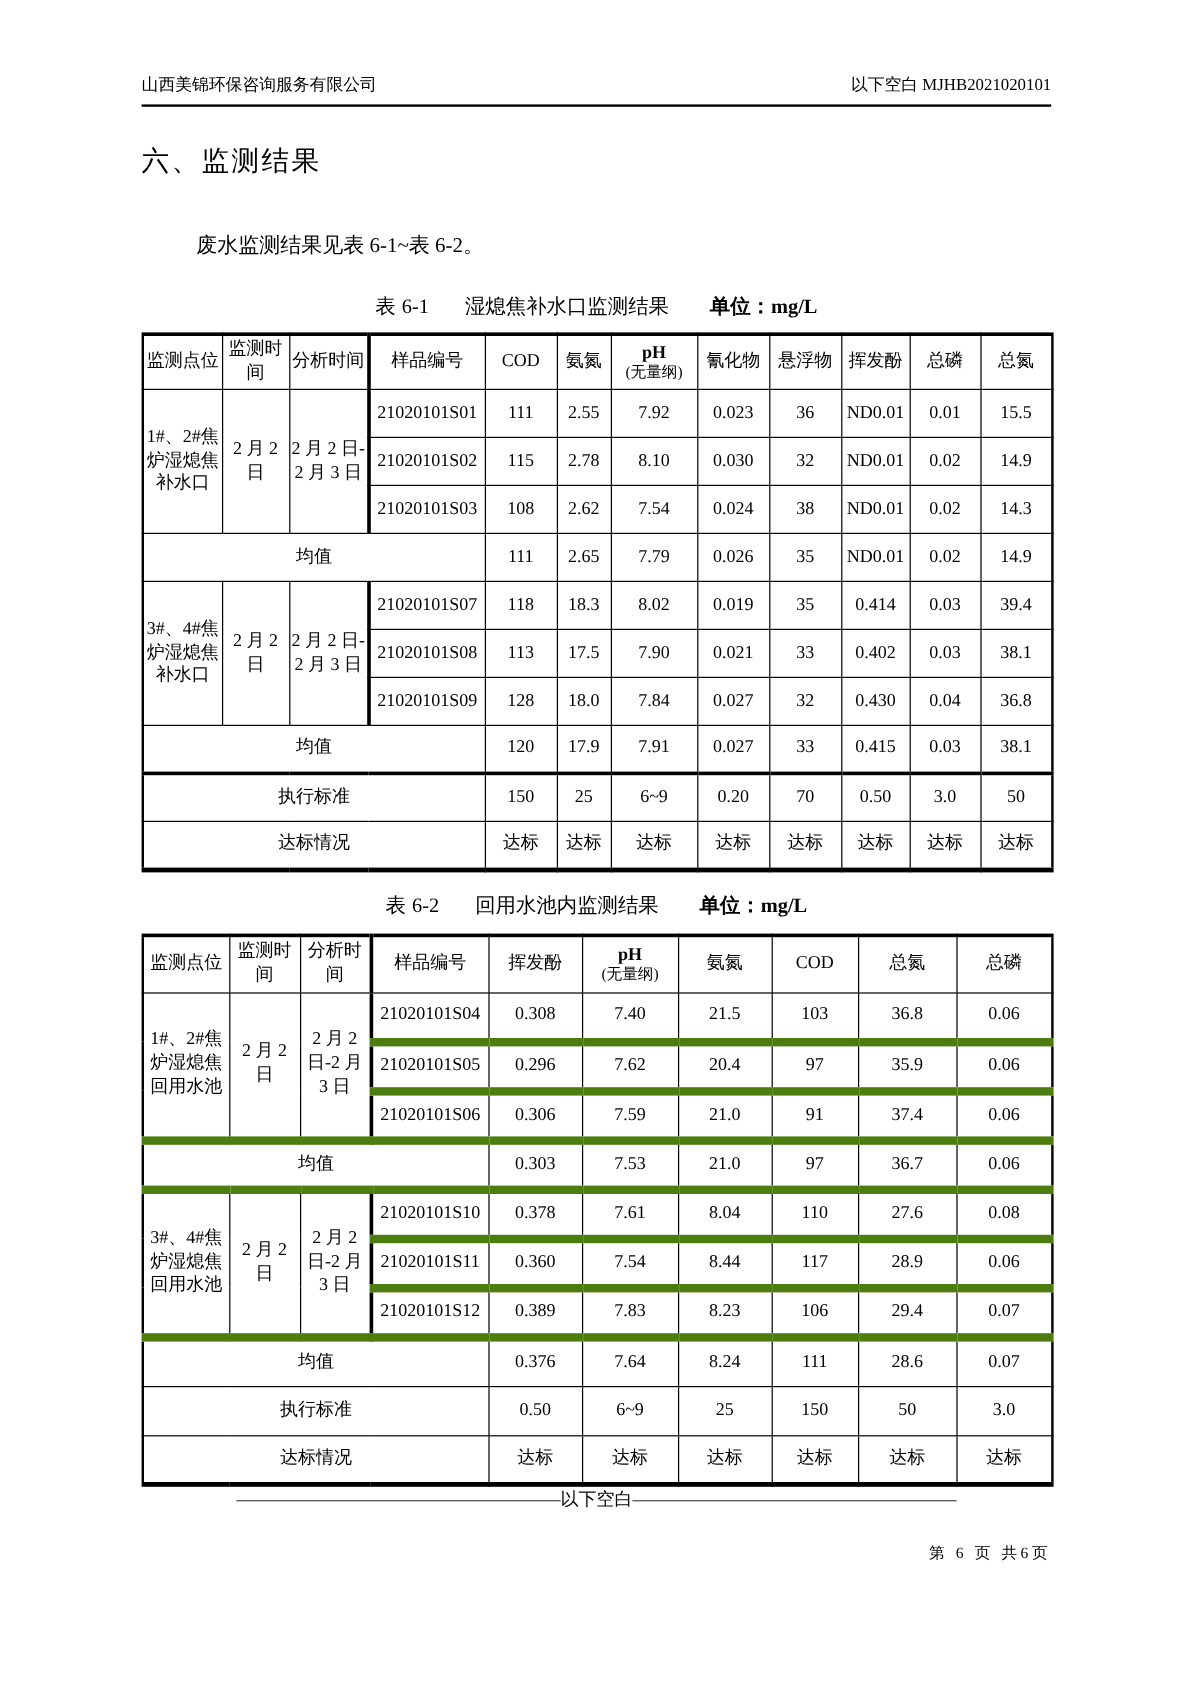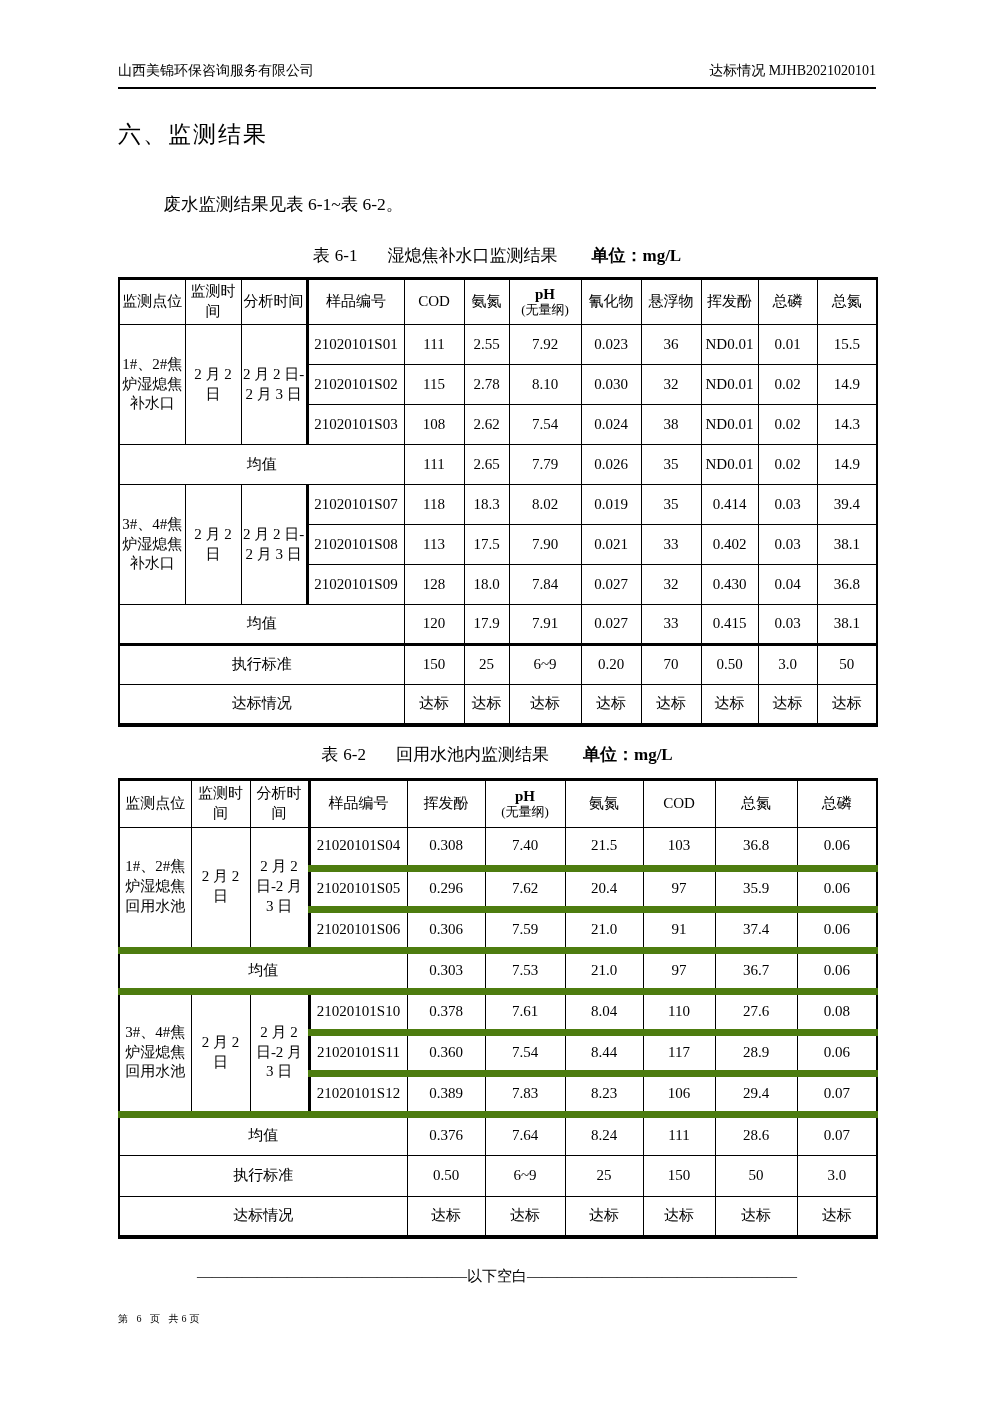--- a/index.html
+++ b/index.html
@@ -35,31 +35,31 @@
   }
   .t1 tr { height:40px; }  .t1 tr.hdr { height:46px; }
   .t2 tr { height:41px; }  .t2 tr.hdr { height:48px; }
   .bold { font-weight:normal; }
   .vthick { border-right:3px solid #000 !important; }
   .t1 tr.std-row td { border-top:3px solid #000; }
   .t2 tr.tsep td { border-top:7px solid #4d7c0f; }
   .ph2 { display:block; font-size:13px; line-height:1.1; padding-bottom:3px; }
   .ph1 { font-weight:bold; display:block; line-height:1.2; padding-top:2px; }
   .id-cell { font-size:15px; letter-spacing:0; padding:0; }
-  .blank-line { text-align:center; font-size:15px; margin-top:28px; white-space:nowrap; color:#000; }
-  .page-num { text-align:left; font-size:10px; margin-top:26px; letter-spacing:3px; }
+  .blank-line { text-align:center; font-size:15px; margin-top:1px; white-space:nowrap; color:#000; }
+  .page-num { text-align:right; font-size:13px; margin-top:26px; letter-spacing:3px; }
 </style>
 </head>
 <body>
 
 <div class="content">
 
   <div class="pagehead">
     <span>山西美锦环保咨询服务有限公司</span>
-    <span>达标情况 MJHB2021020101</span>
+    <span>以下空白 MJHB2021020101</span>
   </div>
 
   <div class="section-title">六、监测结果</div>
 
   <div class="intro">废水监测结果见表 6-1~表 6-2。</div>
 
   <div class="caption">
     <span>表</span><span class="num">6-1</span><span class="ttl">湿熄焦补水口监测结果</span><span class="unit">单位：mg/L</span>
   </div>
 

